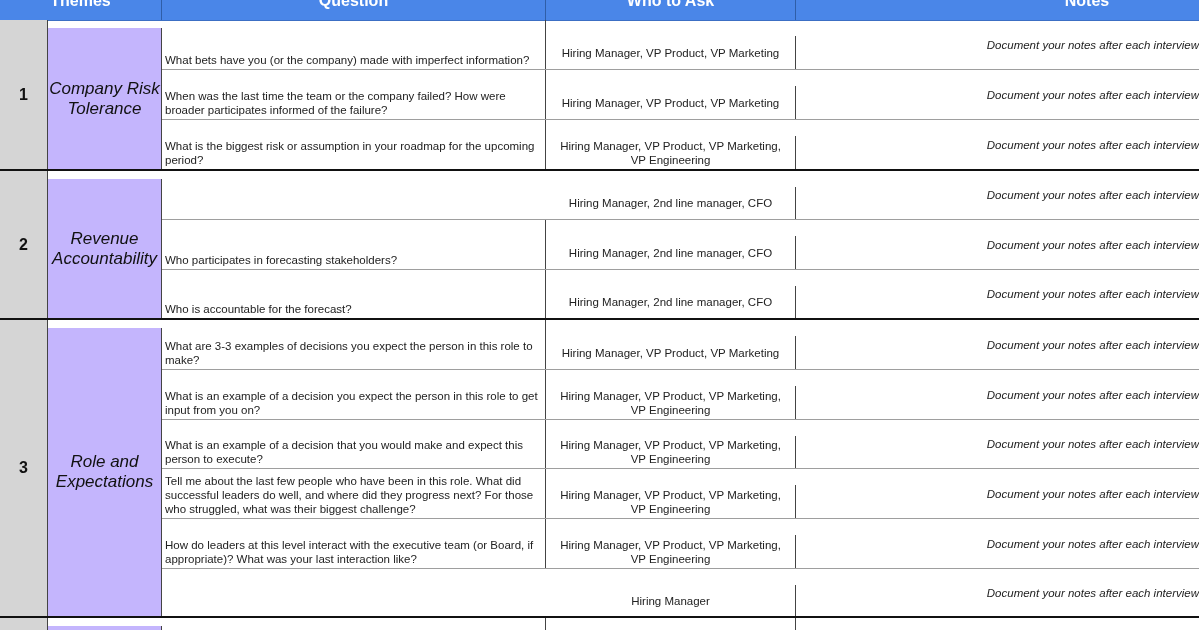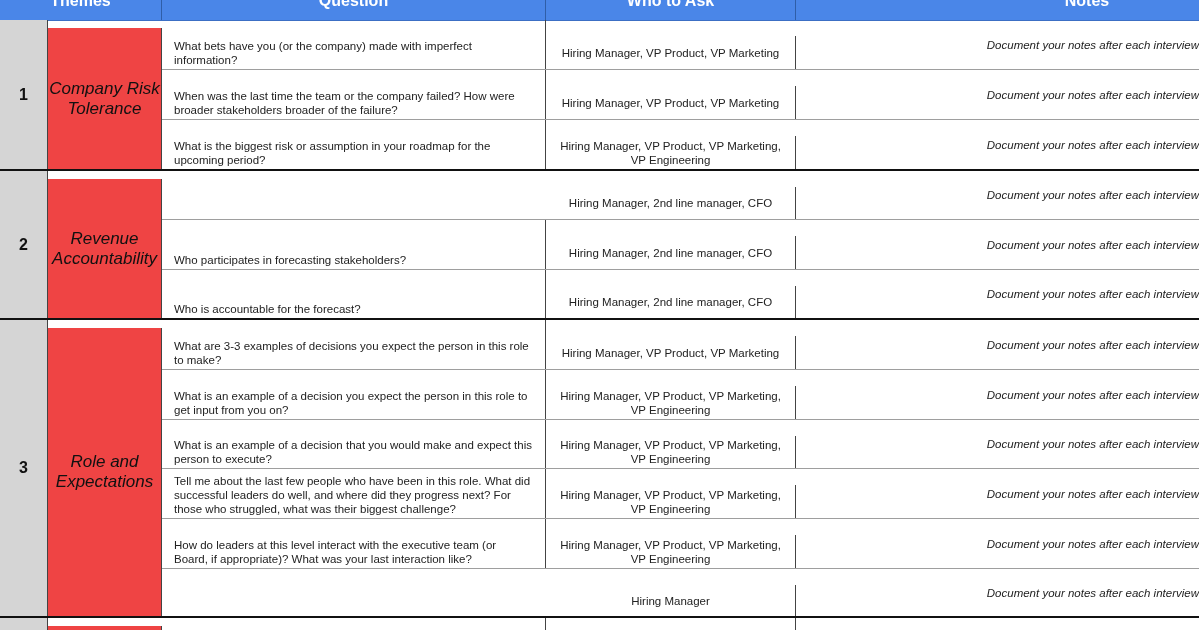--- a/index.html
+++ b/index.html
@@ -18,29 +18,29 @@
       border-right: 1px solid #2f5ea8;
     }
     .group { position: absolute; left: 0; width: 1300px; border-bottom: 2px solid #111; box-sizing: border-box; }
     .num {
       position: absolute; left: 0; top: 0; bottom: 0; width: 48px; background: #d5d5d5;
       border-right: 1px solid #444; box-sizing: border-box;
       display: flex; align-items: center; justify-content: center;
       font-weight: bold; font-size: 16px; color: #111;
     }
     .theme {
-      position: absolute; left: 48px; top: 8px; bottom: 0; width: 114px; background: #ef4444;
+      position: absolute; left: 48px; top: 8px; bottom: 0; width: 114px; background: #c4b5fd;
       border-right: 1px solid #444; box-sizing: border-box;
       display: flex; align-items: center; justify-content: center; text-align: center;
       font-style: italic; font-size: 17px; line-height: 20px; color: #111;
     }
     .row { position: absolute; left: 162px; width: 1138px; border-bottom: 1px solid #9e9e9e; box-sizing: border-box; }
     .row.last { border-bottom: none; }
     .q {
-      position: absolute; left: 0; top: 0; bottom: 0; width: 384px; padding: 0 12px;
+      position: absolute; left: 0; top: 0; bottom: 0; width: 384px; padding: 0 3px;
       border-right: 1px solid #444; box-sizing: border-box;
       display: flex; align-items: flex-end; padding-bottom: 2px;
       font-size: 11.5px; line-height: 14px; color: #222;
     }
     .w {
       position: absolute; left: 384px; top: 16px; bottom: 0; width: 250px;
       border-right: 1px solid #444; box-sizing: border-box;
       display: flex; align-items: center; justify-content: center; text-align: center;
       font-size: 11.5px; line-height: 14px; color: #222; padding: 0 6px;
     }
@@ -66,21 +66,21 @@
 
   <div class="group" style="top:26px;height:151px;">
     <div class="num">1</div>
     <div class="theme">Company Risk Tolerance</div>
     <div class="row" style="top:0;height:50px;">
       <div class="q">What bets have you (or the company) made with imperfect information?</div>
       <div class="w">Hiring Manager, VP Product, VP Marketing</div>
       <div class="n">Document your notes after each interview</div>
     </div>
     <div class="row" style="top:50px;height:50px;">
-      <div class="q">When was the last time the team or the company failed? How were broader stakeholders broader of the failure?</div>
+      <div class="q">When was the last time the team or the company failed? How were broader participates informed of the failure?</div>
       <div class="w">Hiring Manager, VP Product, VP Marketing</div>
       <div class="n">Document your notes after each interview</div>
     </div>
     <div class="row last" style="top:100px;height:49px;">
       <div class="q">What is the biggest risk or assumption in your roadmap for the upcoming period?</div>
       <div class="w">Hiring Manager, VP Product, VP Marketing, VP Engineering</div>
       <div class="n">Document your notes after each interview</div>
     </div>
   </div>
 

